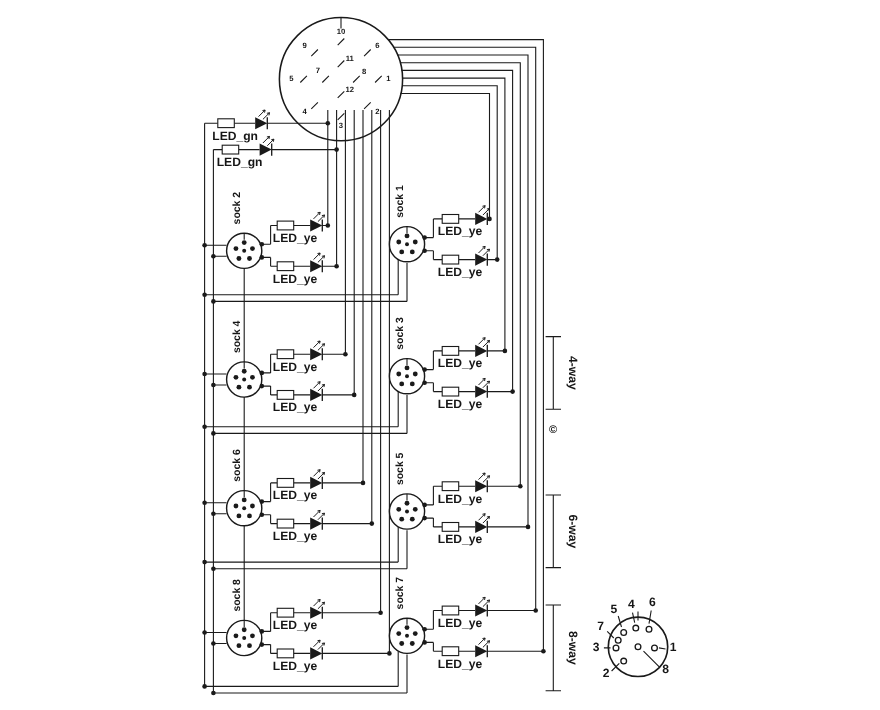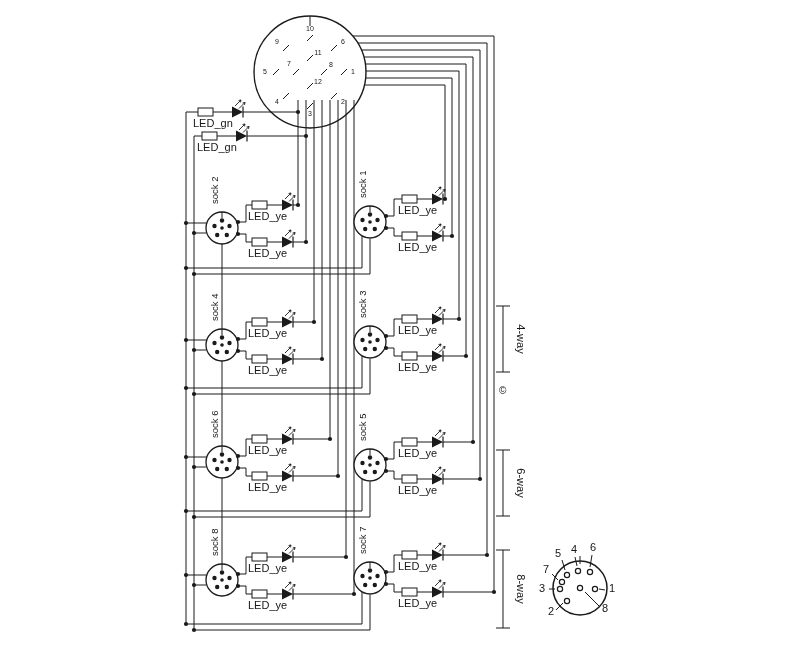--- a/index.html
+++ b/index.html
@@ -1,16 +1,16 @@
 <!DOCTYPE html>
 <html><head>
 <meta charset="utf-8">
 <style>
   html,body{margin:0;padding:0;background:#fff;}
-  #canvas{position:relative;width:800px;height:645px;background:#fff;overflow:hidden;}
+  #canvas{position:relative;width:800px;height:645px;background:#fff;overflow:hidden;font-weight:bold;}
   svg{position:absolute;left:0;top:0;}
   svg text{font-family:"Liberation Sans","DejaVu Sans",sans-serif;fill:#161616;}
   .lbl{font-size:11px;}
   .socklbl{font-size:9.5px;}
   .pinnum{font-size:7px;}
   .pinoutnum{font-size:11px;}
   .waylbl{font-size:11px;}
   .w{stroke:#1a1a1a;stroke-width:1;fill:none;}
   .dot{fill:#1a1a1a;}
 </style>

